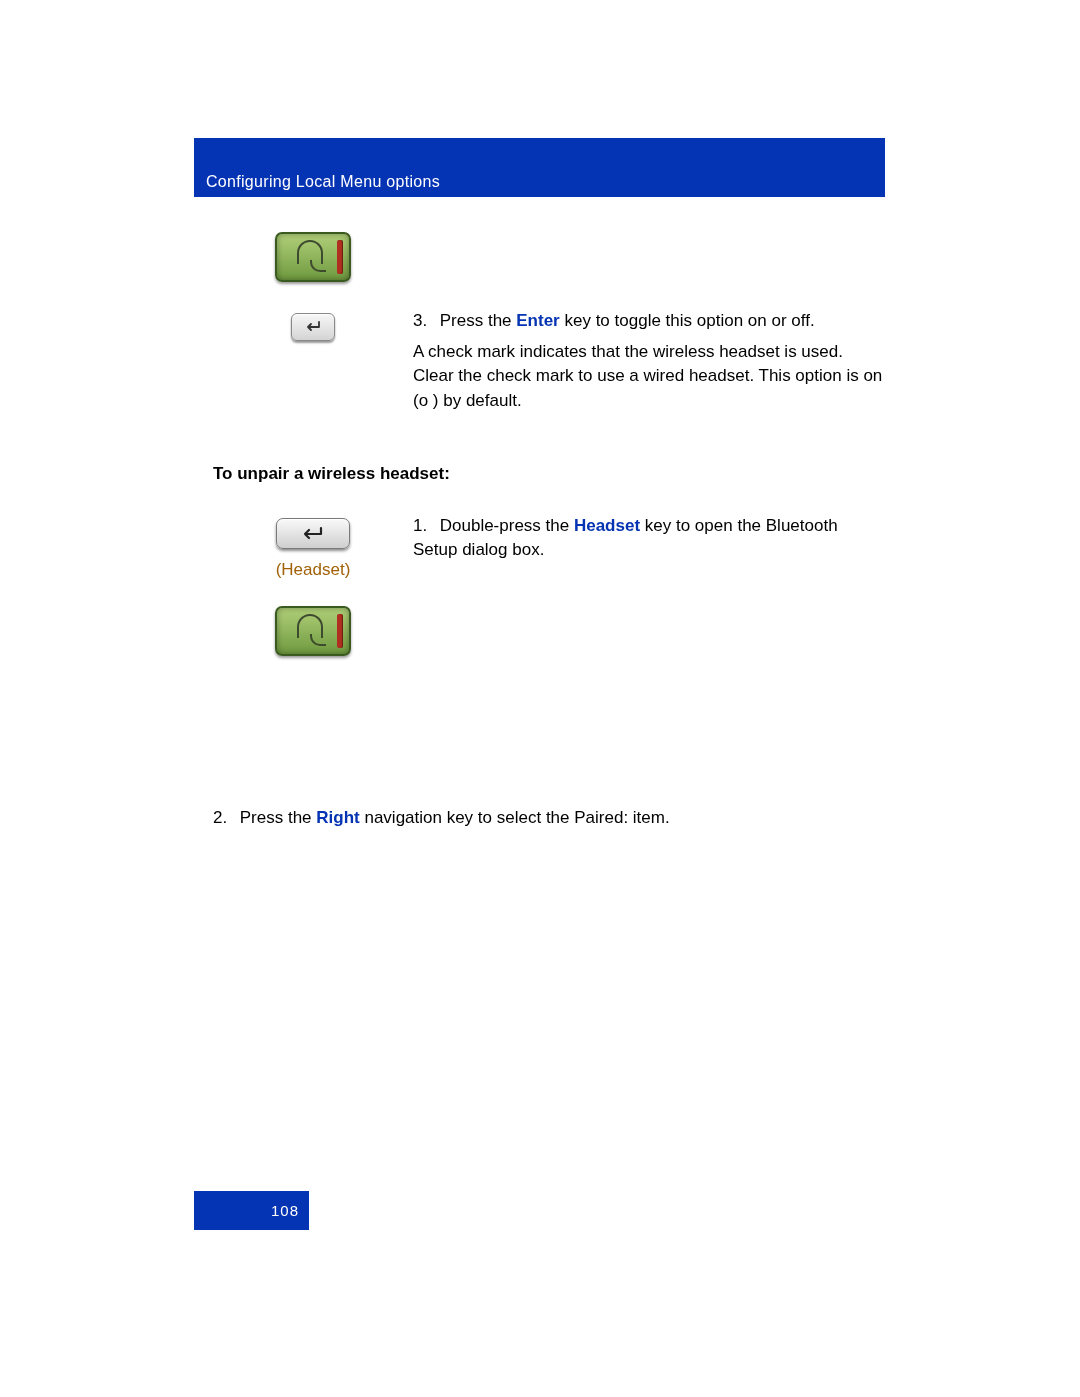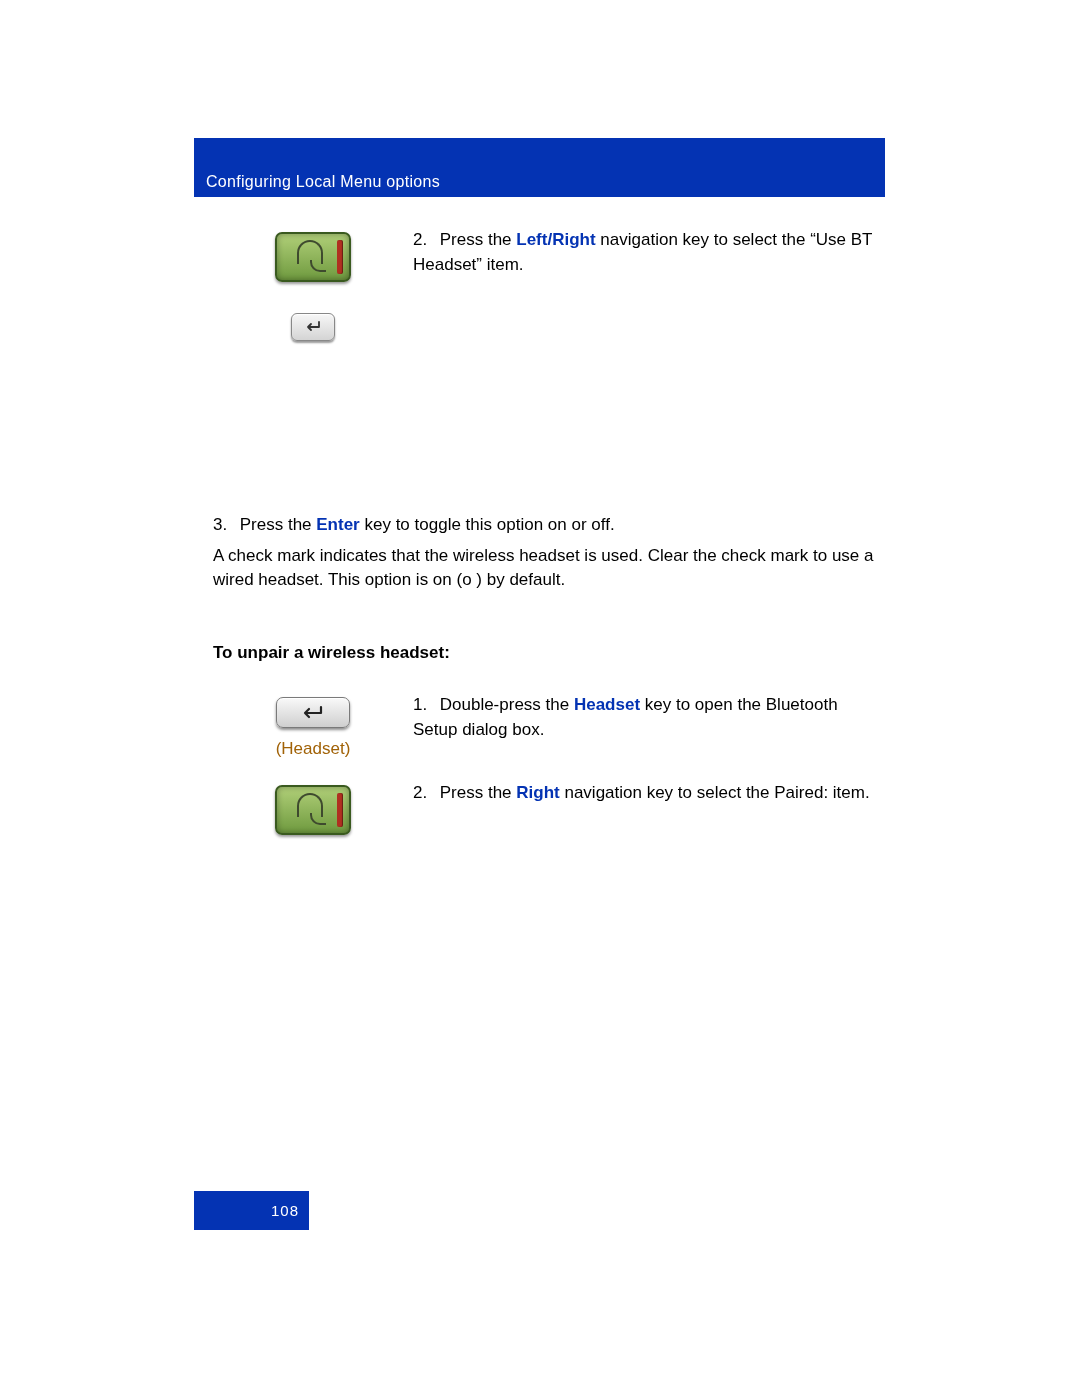--- a/index.html
+++ b/index.html
@@ -170,27 +170,23 @@
   <div class="header-bar">
     <div class="header-title">Configuring Local Menu options</div>
   </div>
 
   <div class="content">
 
     <div class="row">
       <div class="icon-col">
         <span class="lcd-headset"><span class="bar"></span></span>
       </div>
-      <div class="text-col">
-        <span class="num">2.</span>
-        <span>Press the </span><span class="bold-blue">Left</span><span class="bold-blue">/</span><span class="bold-blue">Right</span><span> navigation key to select the “Use BT Headset” item.</span>
-      </div>
-    </div>
-
-    <div class="row" style="margin-top:18px;flex-direction:column;">
+    </div>
+
+    <div class="row" style="margin-top:18px;">
       <div class="icon-col">
         <span class="enter-key">
           <svg width="20" height="12" viewBox="0 0 20 12">
             <path d="M16 1 V6 H5 M5 6 L8 3 M5 6 L8 9" stroke="#333" stroke-width="1.8" fill="none" stroke-linecap="round" stroke-linejoin="round"></path>
           </svg>
         </span>
       </div>
       <div class="text-col">
         <span class="num">3.</span>
         <span>Press the </span><span class="bold-blue">Enter</span><span> key to toggle this option on or off.</span>
@@ -208,21 +204,21 @@
           </svg>
         </span>
         <div class="icon-label">(Headset)</div>
       </div>
       <div class="text-col">
         <span class="num">1.</span>
         <span>Double-press the </span><span class="bold-blue">Headset</span><span> key to open the Bluetooth Setup dialog box.</span>
       </div>
     </div>
 
-    <div class="row" style="margin-top:12px;">
+    <div class="row" style="margin-top:12px;flex-direction:column;">
       <div class="icon-col">
         <span class="lcd-headset"><span class="bar"></span></span>
       </div>
       <div class="text-col">
         <span class="num">2.</span>
         <span>Press the </span><span class="bold-blue">Right</span><span> navigation key to select the Paired: item.</span>
       </div>
     </div>
 
   </div>

